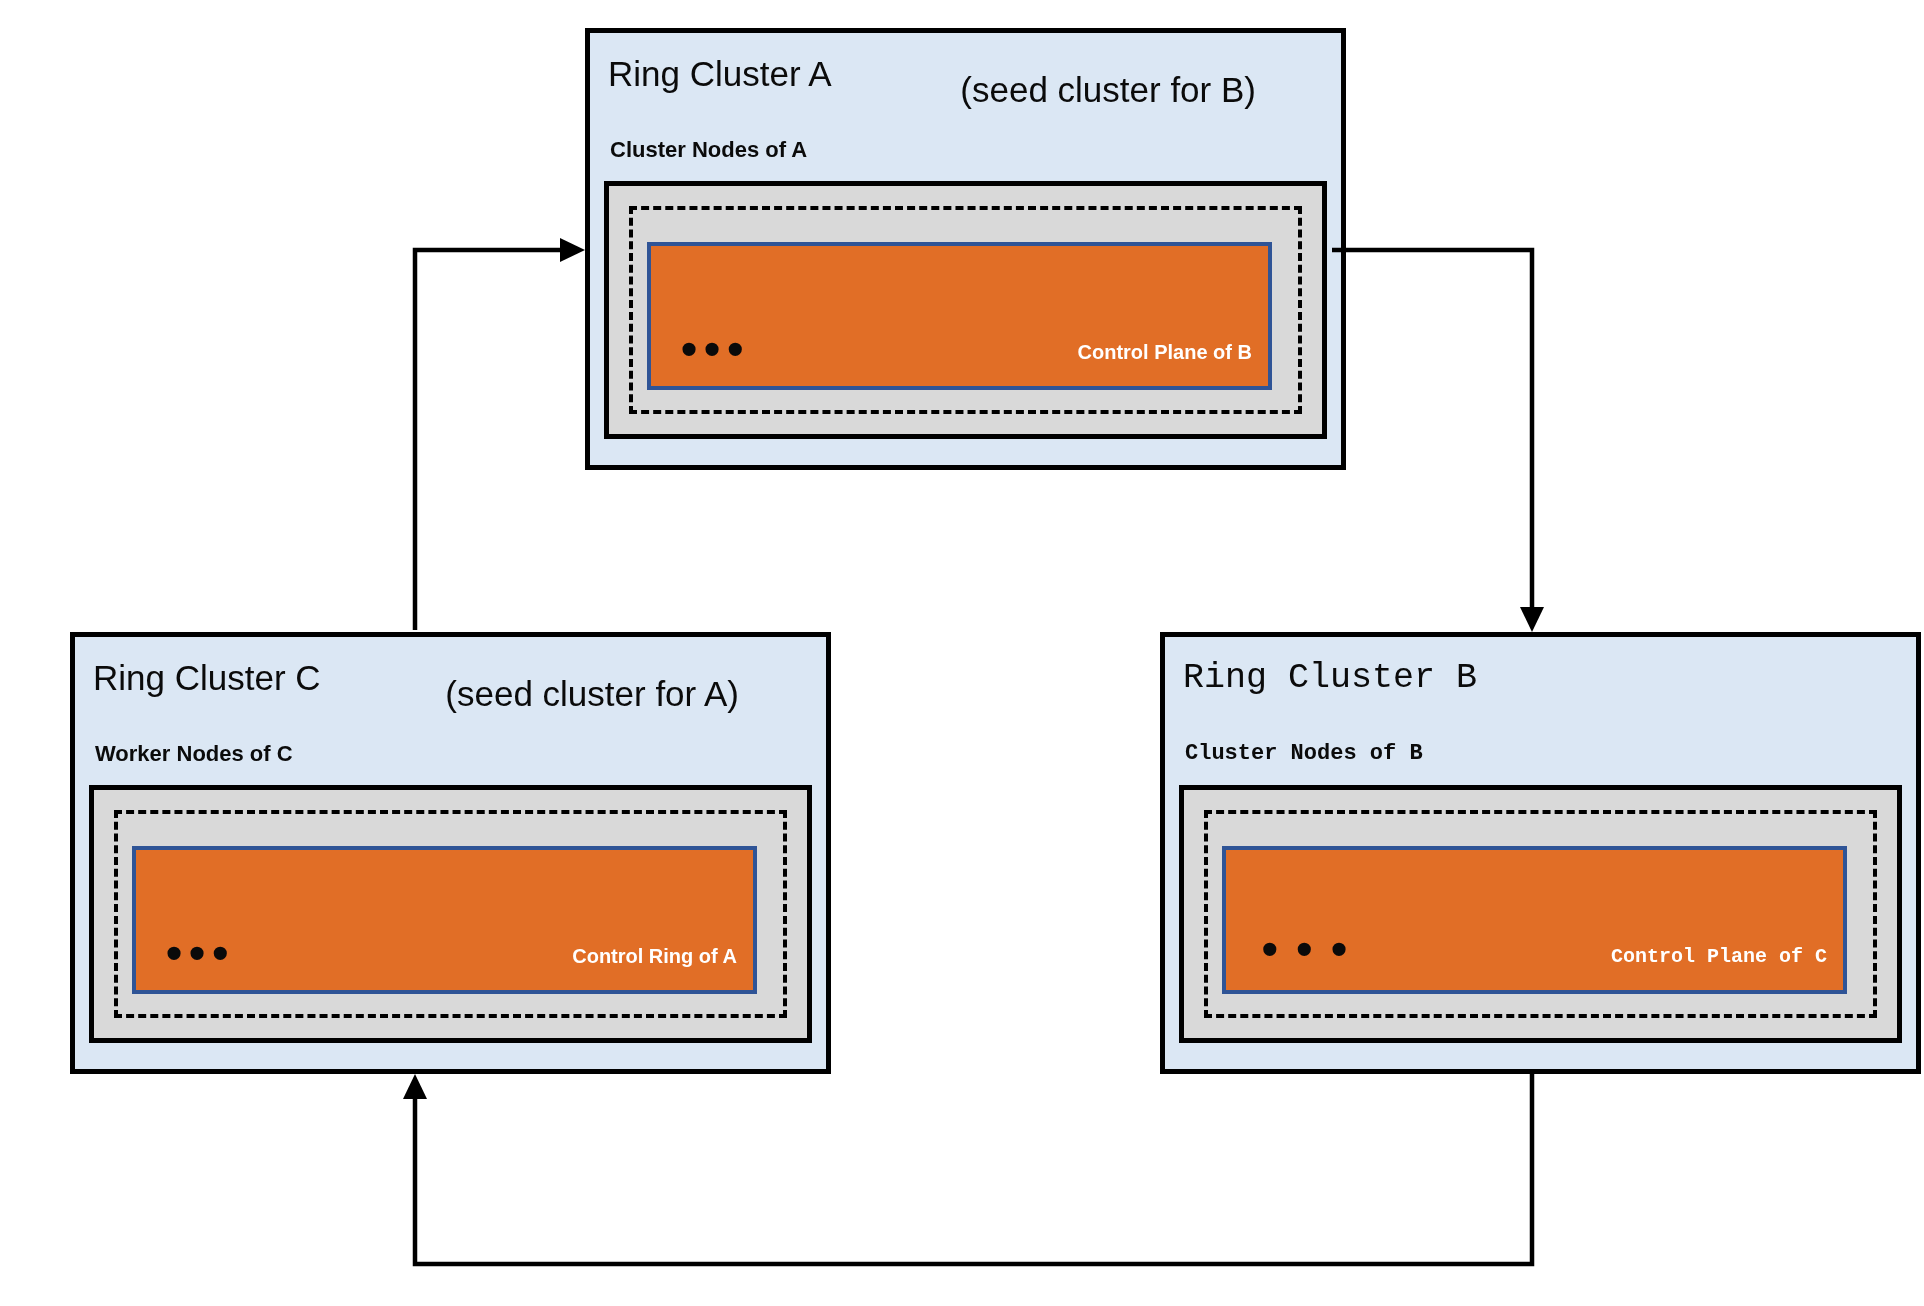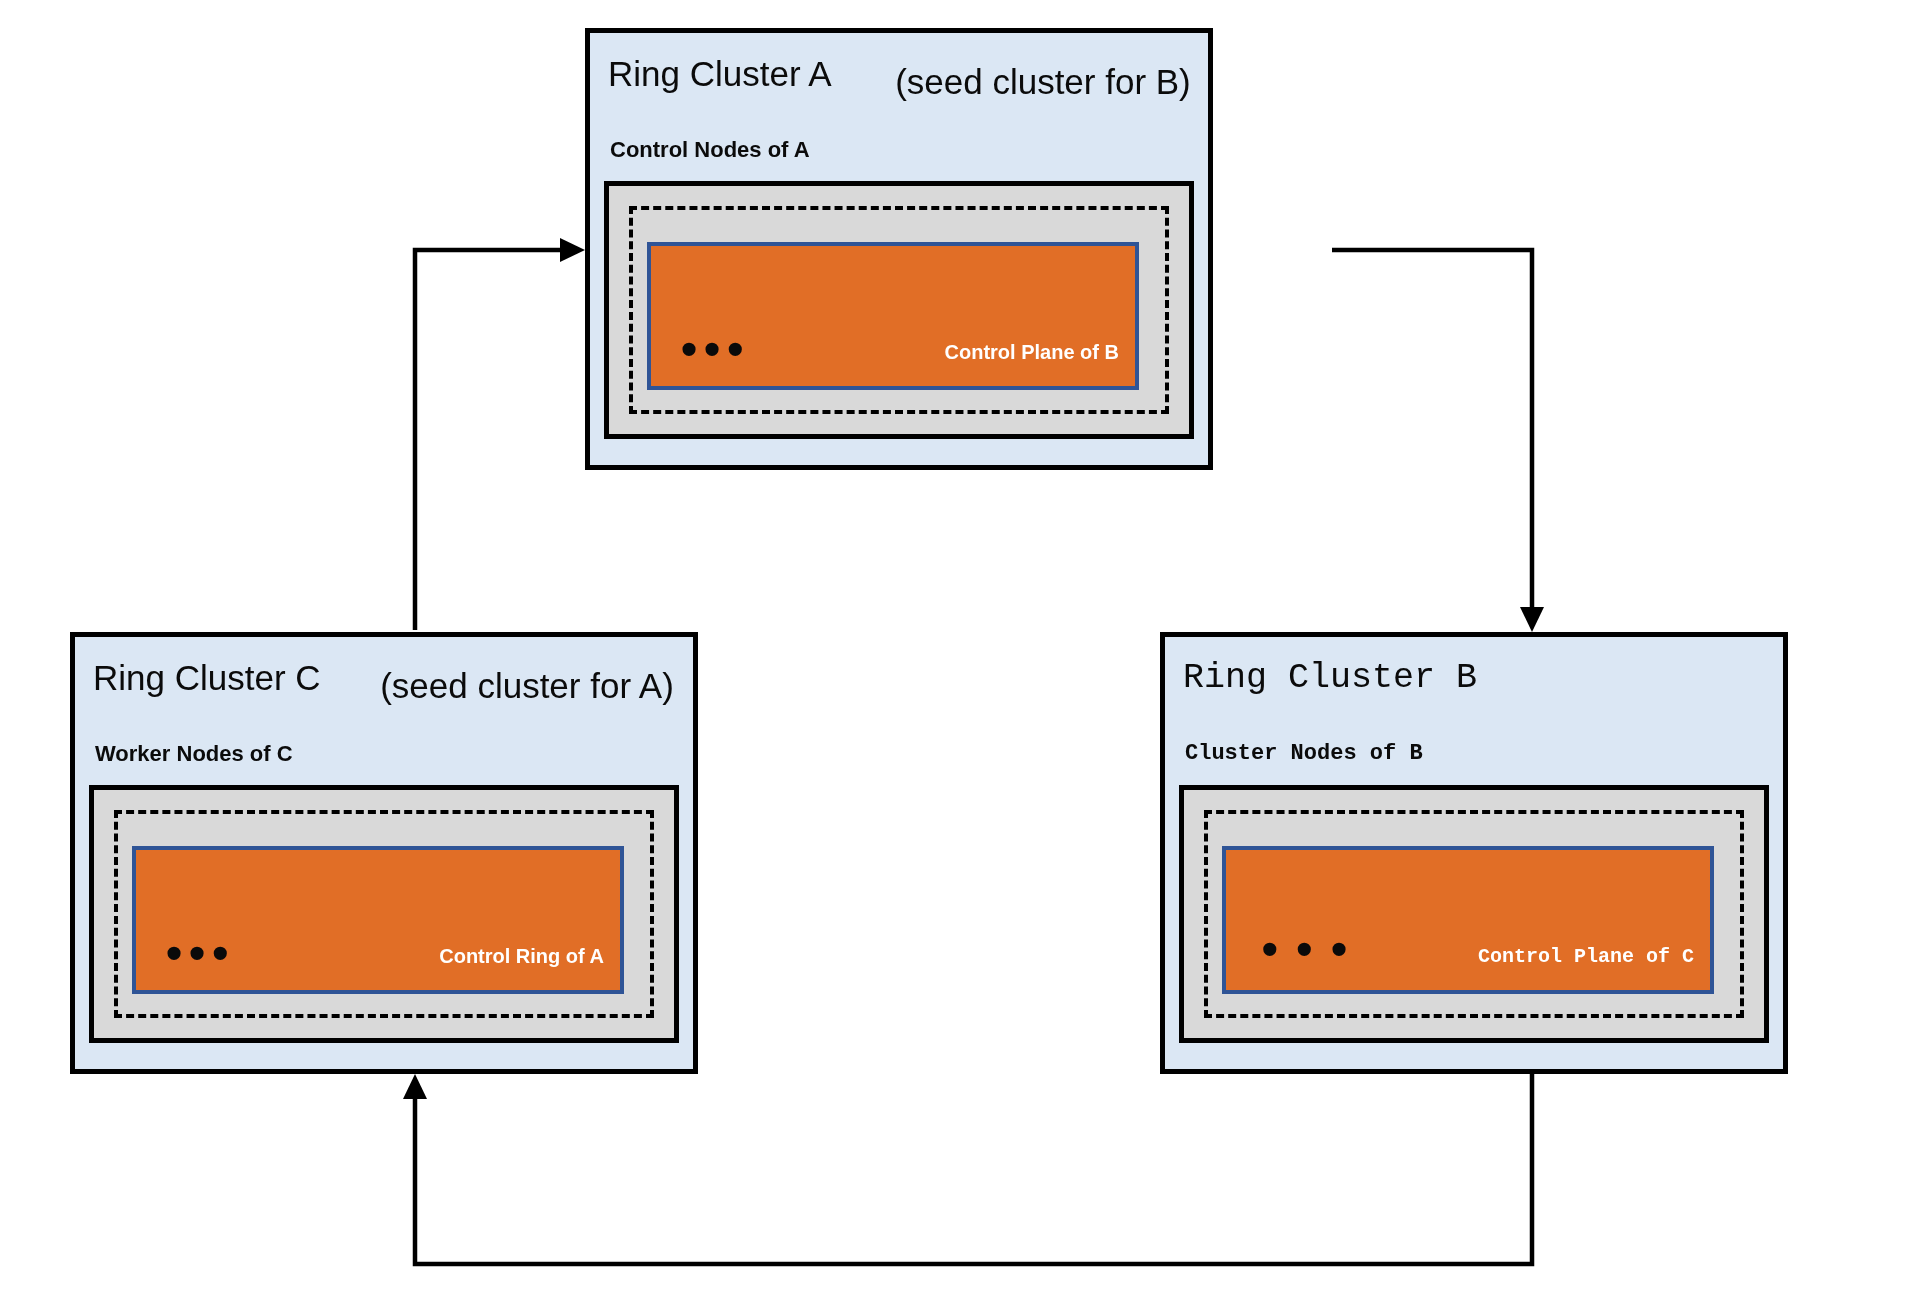--- a/index.html
+++ b/index.html
@@ -17,33 +17,33 @@
   .canvas{
     position:relative;
     width:1924px;height:1306px;
     background:#ffffff;
     font-family:"Liberation Sans", sans-serif;
     color:var(--text-color);
     overflow:hidden;
   }
   .cluster{
     position:absolute;
-    width:628px;height:442px;
+    width:761px;height:442px;
     background:var(--cluster-fill);
     border:5px solid var(--cluster-border);
     box-sizing:border-box;
   }
   #cluster-a{left:585px;top:28px;}
   #cluster-c{left:42px;top:632px;margin-left:28px;}
   #cluster-b{left:1160px;top:632px;font-family:Liberation Mono, monospace;}
   .cluster-title{
     position:absolute;left:18px;right:14px;top:20px;
     font-size:35px;line-height:42px;white-space:nowrap;
   }
-  .seed-note{position:absolute;left:49%;top:8px;text-align:right;}
+  .seed-note{position:absolute;left:49%;top:16px;text-align:right;}
   .worker-label{
     position:absolute;left:20px;top:104px;
     font-size:22px;font-weight:bold;white-space:nowrap;
   }
   .worker-box{
     position:absolute;left:14px;right:14px;top:148px;height:258px;
     background:var(--worker-fill);
     border:5px solid var(--worker-border);
     box-sizing:border-box;
   }
@@ -78,21 +78,21 @@
 </head>
 <body>
 
 <div class="canvas">
 
   <div class="cluster" id="cluster-a">
     <div class="cluster-title">
       <span>Ring Cluster A</span>
       <span class="seed-note">(seed cluster for B)</span>
     </div>
-    <div class="worker-label">Control Nodes of A</div>
+    <div class="worker-label">Cluster Nodes of A</div>
     <div class="worker-box">
       <div class="dashed-box"></div>
       <div class="control-plane">
         <div class="dots">•••</div>
         <div class="control-label">Control Plane of B</div>
       </div>
     </div>
   </div>
 
   <div class="cluster" id="cluster-c">

